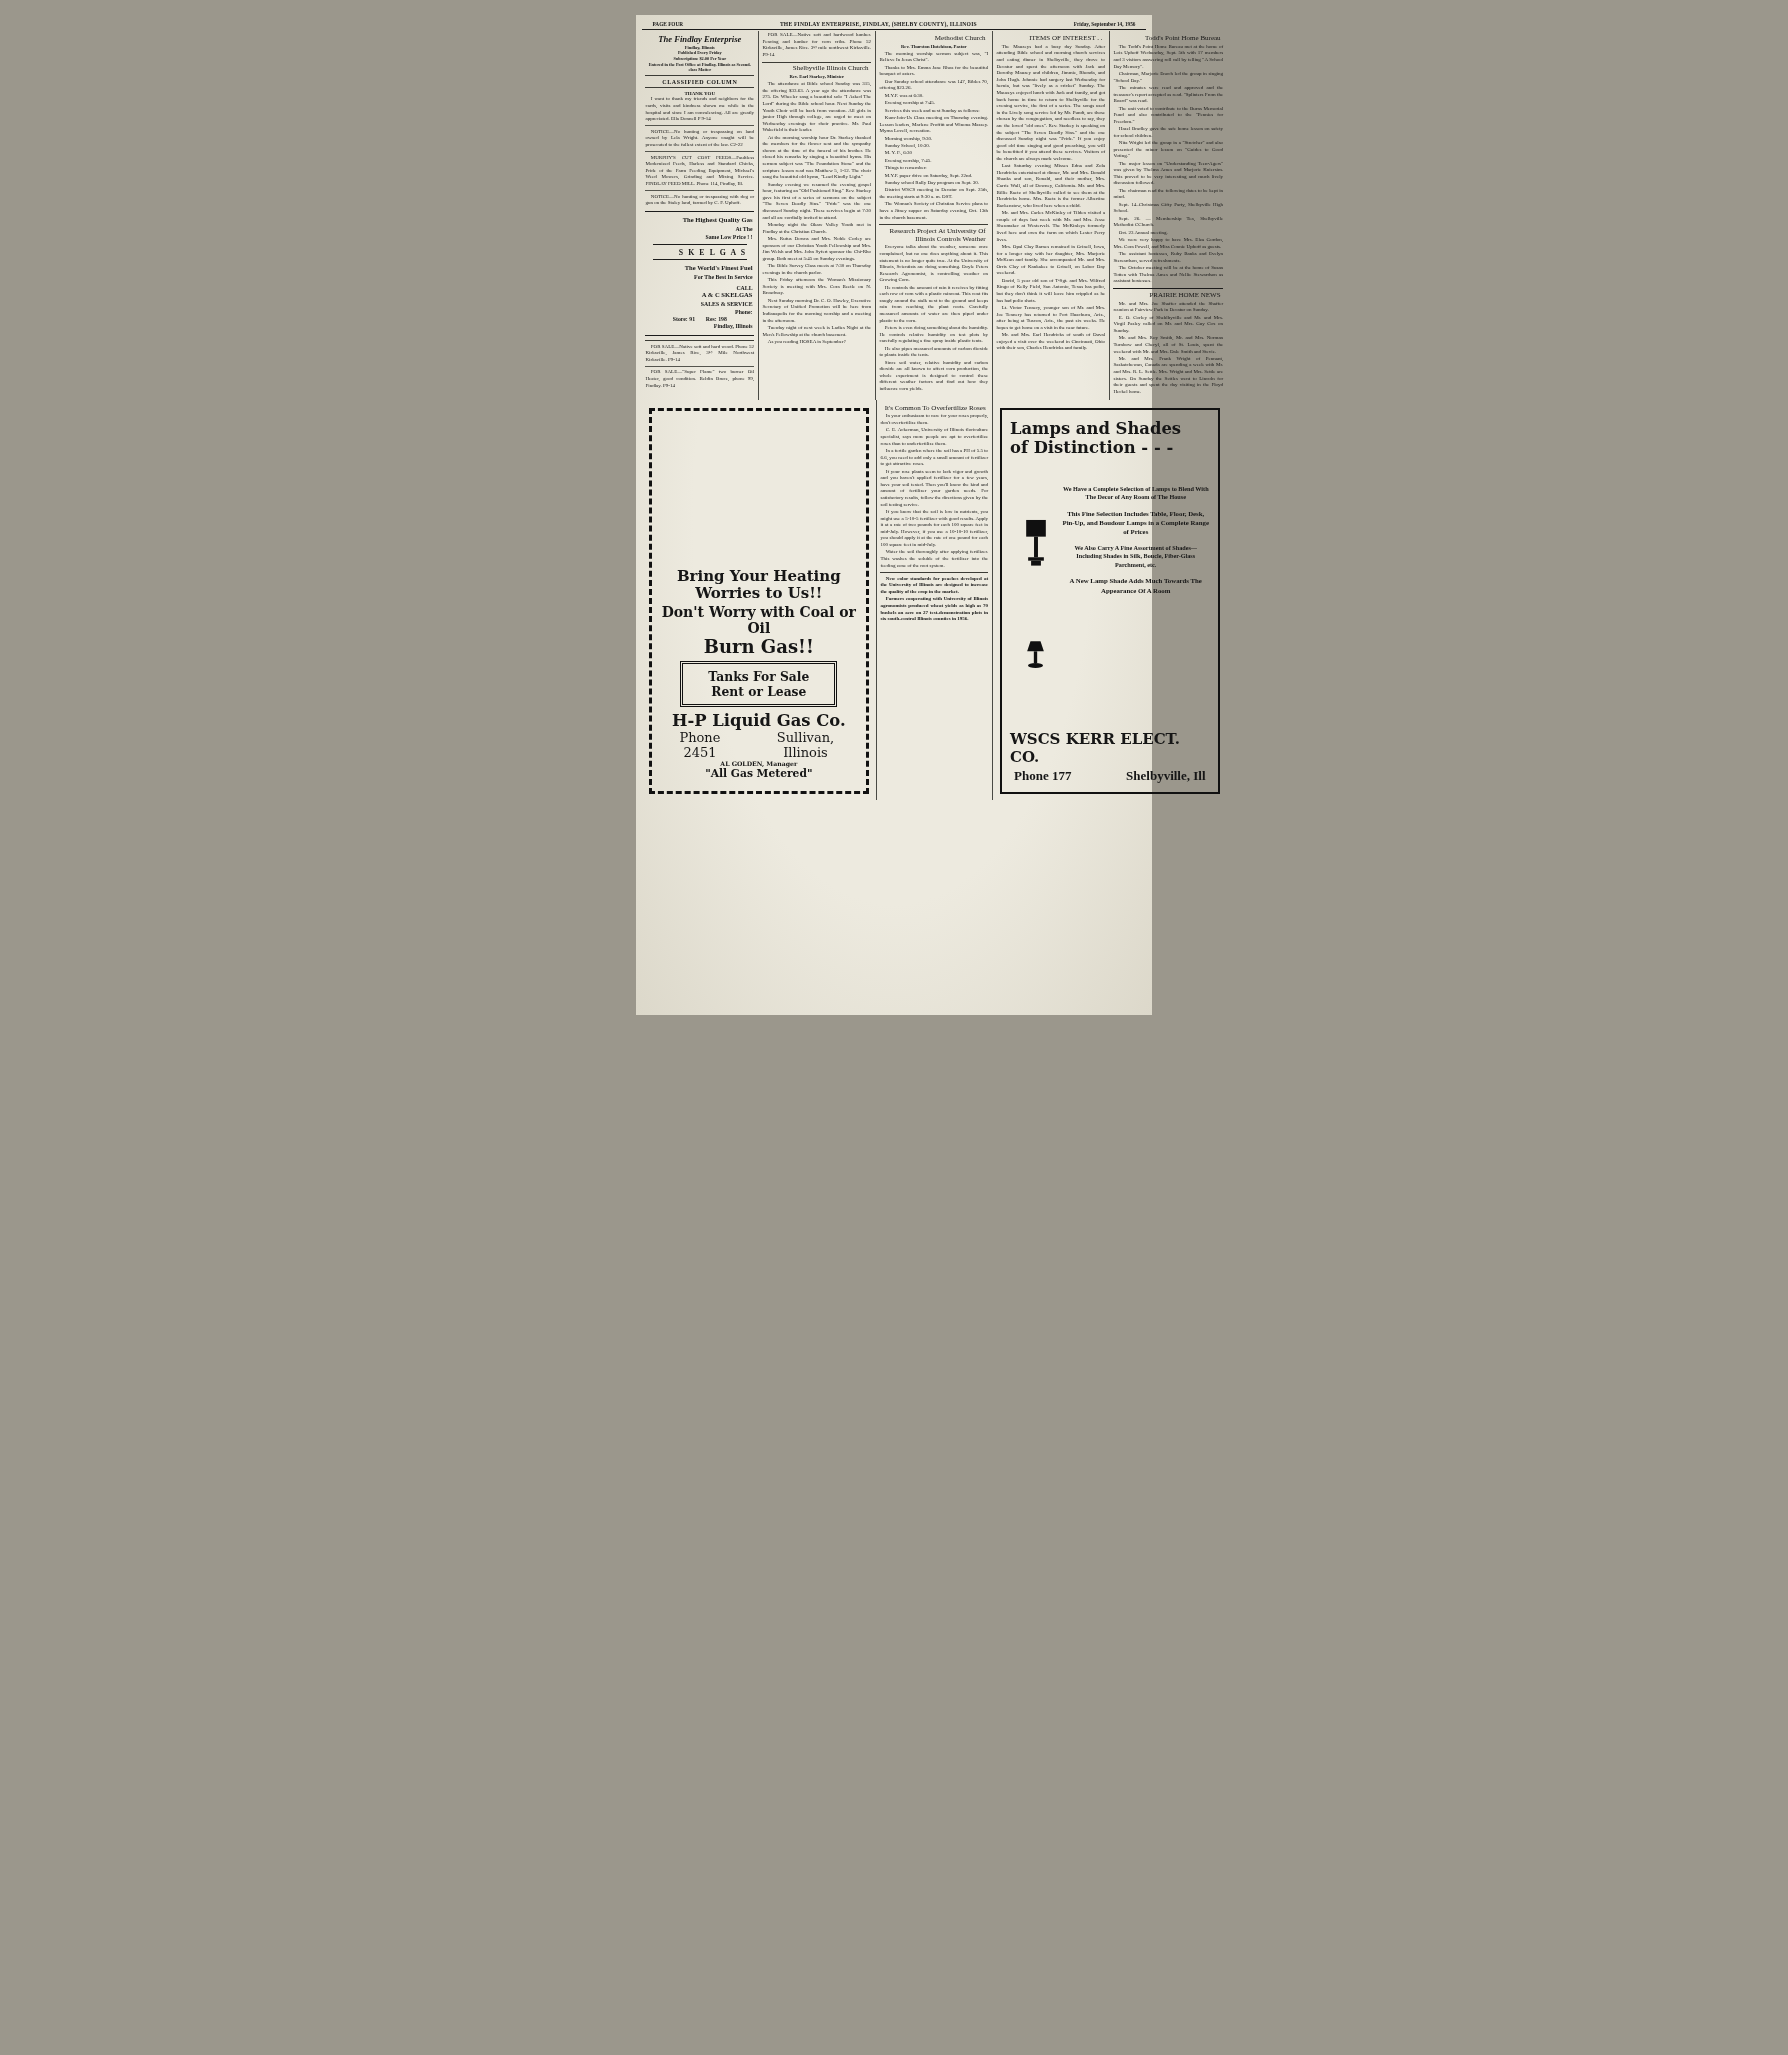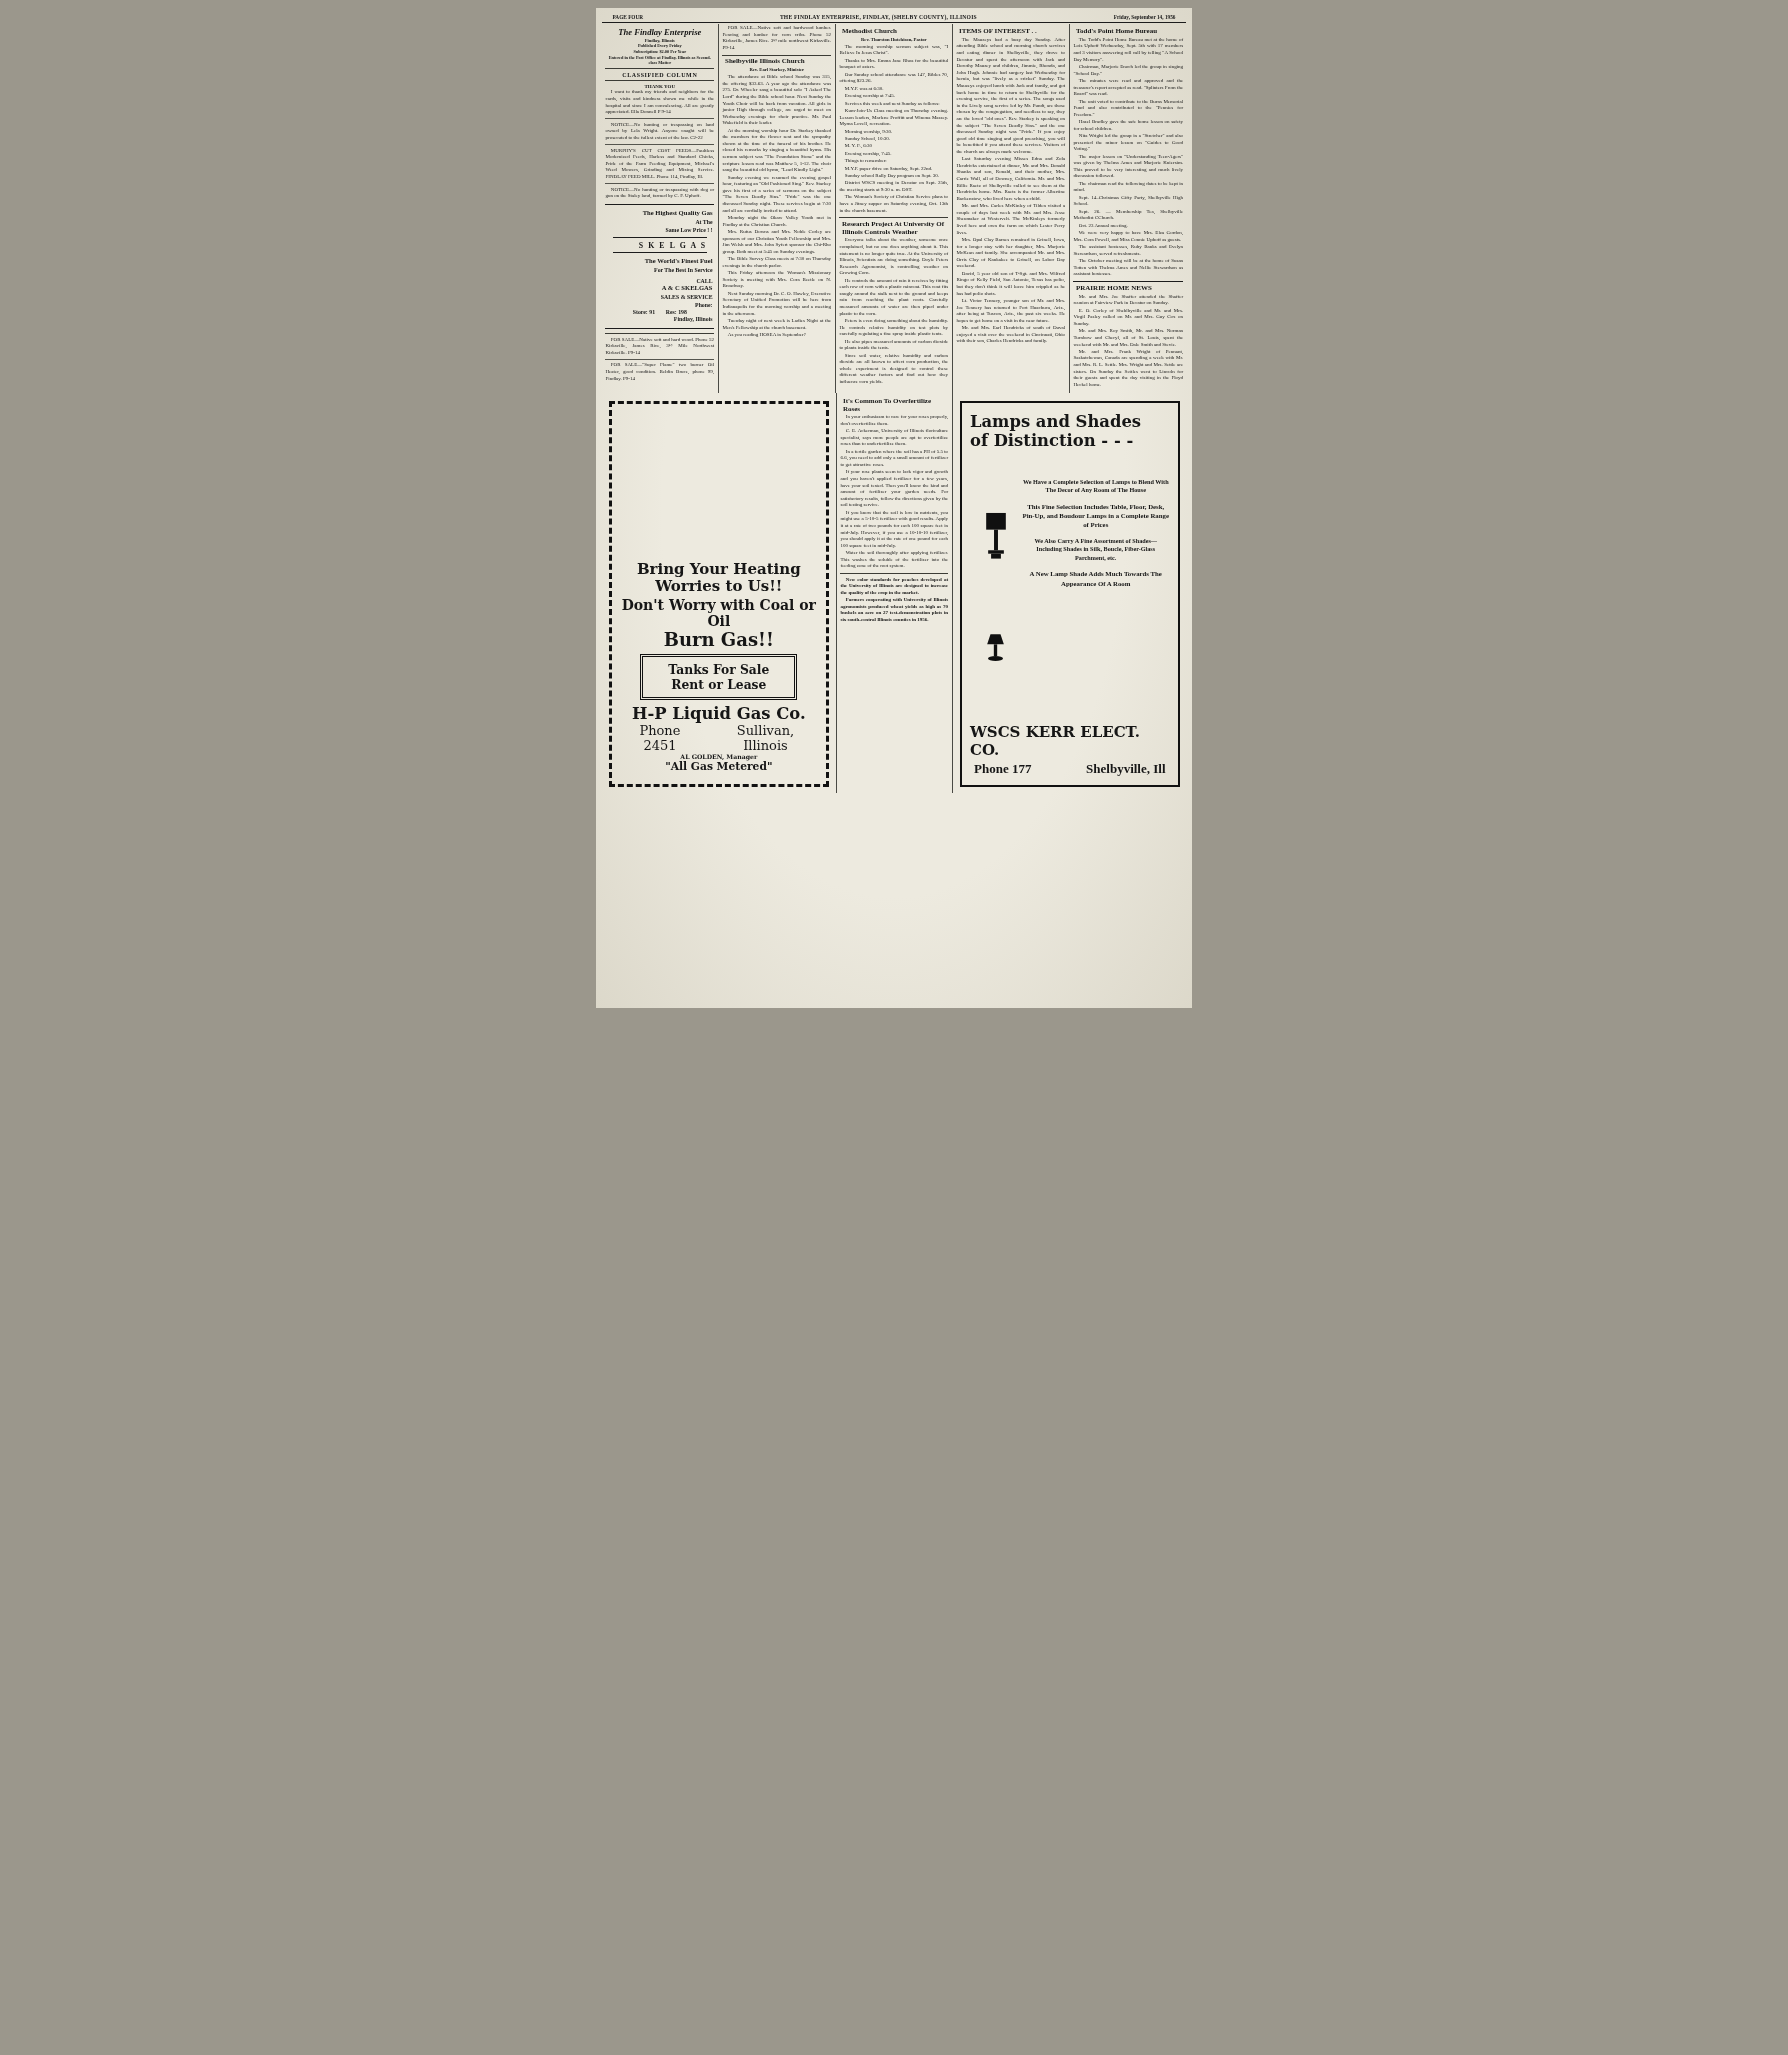--- a/index.html
+++ b/index.html
@@ -1,18 +1,18 @@
 <!DOCTYPE html>
 <html style="font-size:6.6px"><head>
 <meta charset="utf-8">
 <style>
   * { box-sizing: border-box; }
   html,body { margin:0; padding:0; background:#9b978c; }
   .page {
-    width:596px; min-height:1000px; margin:8px auto;
+    width:516px; min-height:1000px; margin:15px auto;
     background: radial-gradient(ellipse at center, #edeadf 55%, #dcd8ca 100%);
     color:#161616;
     font-family:"Liberation Serif", serif;
     padding:5px 0 21px;
   }
   
   .page-header {
     display:flex; justify-content:space-between; align-items:baseline;
     padding:0.8px 10.7px 2.1px; font-weight:bold; font-size:5.3px;
     border-bottom:0.8px solid #1c1c1c; margin:0 5.8px 0.8px;
@@ -24,21 +24,21 @@
   .c1,.c2,.c3,.c4 { border-right:0.4px solid #4a4a44; }
   .c1{grid-column:1;grid-row:1} .c2{grid-column:2;grid-row:1} .c3{grid-column:3;grid-row:1}
   .c4{grid-column:4;grid-row:1} .c5{grid-column:5;grid-row:1}
   .ad-left{grid-column:1/3;grid-row:2}
   .c3b{grid-column:3;grid-row:2;border-left:0.4px solid #4a4a44;border-right:0.4px solid #4a4a44;}
   .ad-right{grid-column:4/6;grid-row:2}
   
   p { margin:0 0 0.8px; font-size:5px; line-height:1.32; text-align:justify; text-indent:5.3px; }
   .rule      { border-top:0.4px solid #3c3c36; margin:2.9px 0; }
   .rule-thick{ border-top:1.2px solid #1c1c1c; margin:3.3px 0 2.1px; }
-  .article-title { text-align:left; font-weight:bold; font-size:7px; line-height:1.12; margin:2.9px 2.5px 0.8px; text-indent:0; }
+  .article-title { text-align:right; font-weight:normal; font-size:7px; line-height:1.12; margin:2.9px 2.5px 0.8px; text-indent:0; }
   .article-byline{ text-align:center; font-weight:bold; font-size:4.7px; margin-bottom:2.1px; }
   
   .masthead-box { text-align:center; padding:1.6px 0.8px 2.5px; border-bottom:0.4px solid #3c3c36; }
   .paper-title  { font-weight:bold; font-size:8.6px; font-style:italic; margin-bottom:0.8px; }
   .paper-sub    { font-weight:bold; font-size:4.5px; }
   .paper-lines p{ font-size:4.3px; font-weight:bold; text-align:center; text-indent:0; margin:0.4px 0; line-height:1.25; }
   .classified-heading { text-align:center; font-weight:bold; font-size:6px; letter-spacing:0.6px;
     border-bottom:0.4px solid #3c3c36; padding:2.5px 0; margin-bottom:2.5px; }
   .thank-you { text-align:center; font-weight:bold; font-size:5px; margin:1.2px 0 0.8px; }
   .classified-list p + p { border-top:0.4px solid #55554e; padding-top:2.5px; margin-top:2.5px; }

